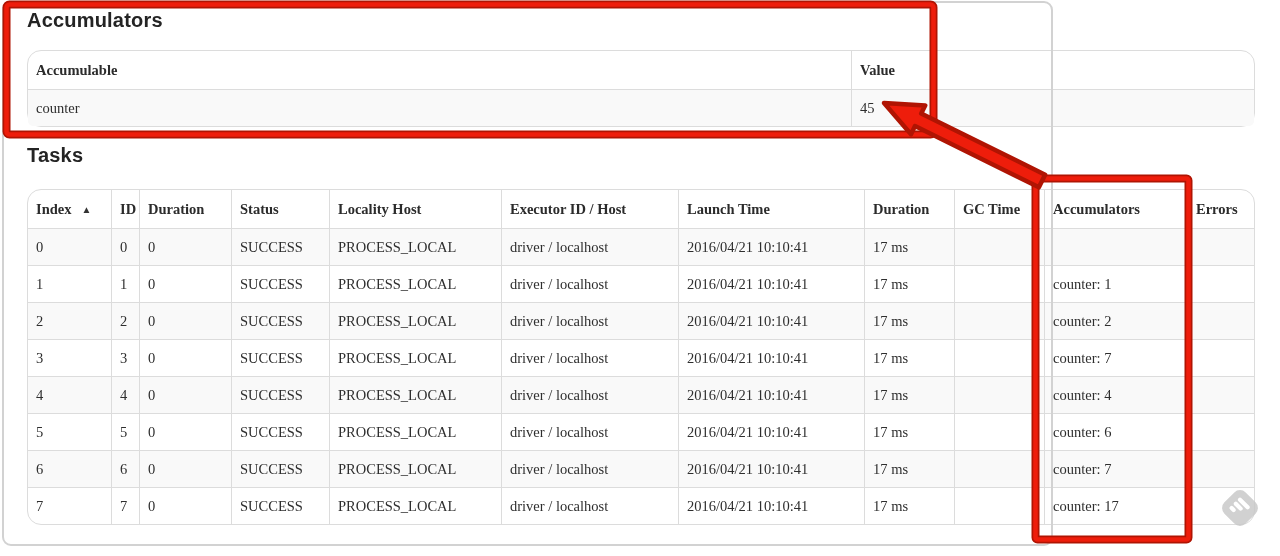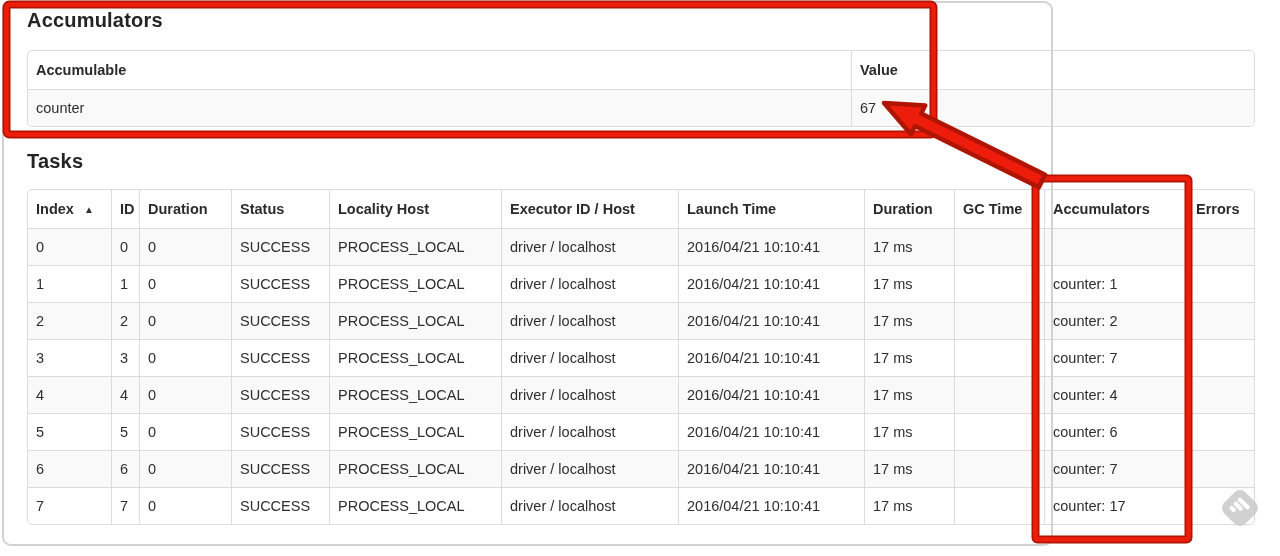--- a/index.html
+++ b/index.html
@@ -6,26 +6,26 @@
   html,body { width:1280px; height:556px; background:#ffffff; overflow:hidden;
               font-family:"Liberation Sans","DejaVu Sans",sans-serif; }
   .stage { position:relative; width:1056px; height:556px; background:#fff; }
 
   .screen-frame { position:absolute; left:2px; top:1px; right:3px; bottom:10px;
                   border:2px solid #d2d2d2; border-radius:9px; pointer-events:none; z-index:5; }
 
   .section-title { position:absolute; left:27px; font-size:20px; font-weight:bold;
                    color:#242424; letter-spacing:0.2px; }
   #acc-title   { top:9px; }
-  #tasks-title { top:150px; }
+  #tasks-title { top:144px; }
 
   table.bs-table { position:absolute; left:27px; width:1226px; border-collapse:separate;
                    border-spacing:0; table-layout:fixed; background:#fff;
-                   border:1px solid #dcdcdc; border-radius:5px;
-                   font-size:14.5px; color:#2e2e2e; }
+                   border:1px solid #dcdcdc; border-radius:14px;
+                   font-size:14.5px; color:#2e2e2e;font-family:Liberation Serif, serif; }
   #acc-table   { top:50px; }
   #tasks-table { top:189px; }
 
   .bs-table th, .bs-table td { border-left:1px solid #dcdcdc; border-top:1px solid #dcdcdc;
       padding:0 8px; height:37px; text-align:left; vertical-align:middle;
       white-space:nowrap; overflow:hidden; font-weight:normal; }
   .bs-table th { font-weight:bold; color:#2b2b2b; height:38px; }
   .bs-table th:first-child, .bs-table td:first-child { border-left:none; }
   .bs-table thead tr:first-child th { border-top:none; }
   .bs-table tbody tr:nth-child(odd) td { background:#f9f9f9; }
@@ -55,21 +55,21 @@
       </colgroup>
     <thead>
       <tr>
         <th>Accumulable</th>
         <th>Value</th>
       </tr>
     </thead>
     <tbody>
       <tr>
         <td>counter</td>
-        <td>67</td>
+        <td>45</td>
       </tr>
     </tbody>
   </table>
 
   <div id="tasks-title" class="section-title">Tasks</div>
 
   <table id="tasks-table" class="bs-table">
     <colgroup>
       <col style="width:83px">
         <col style="width:28px">

